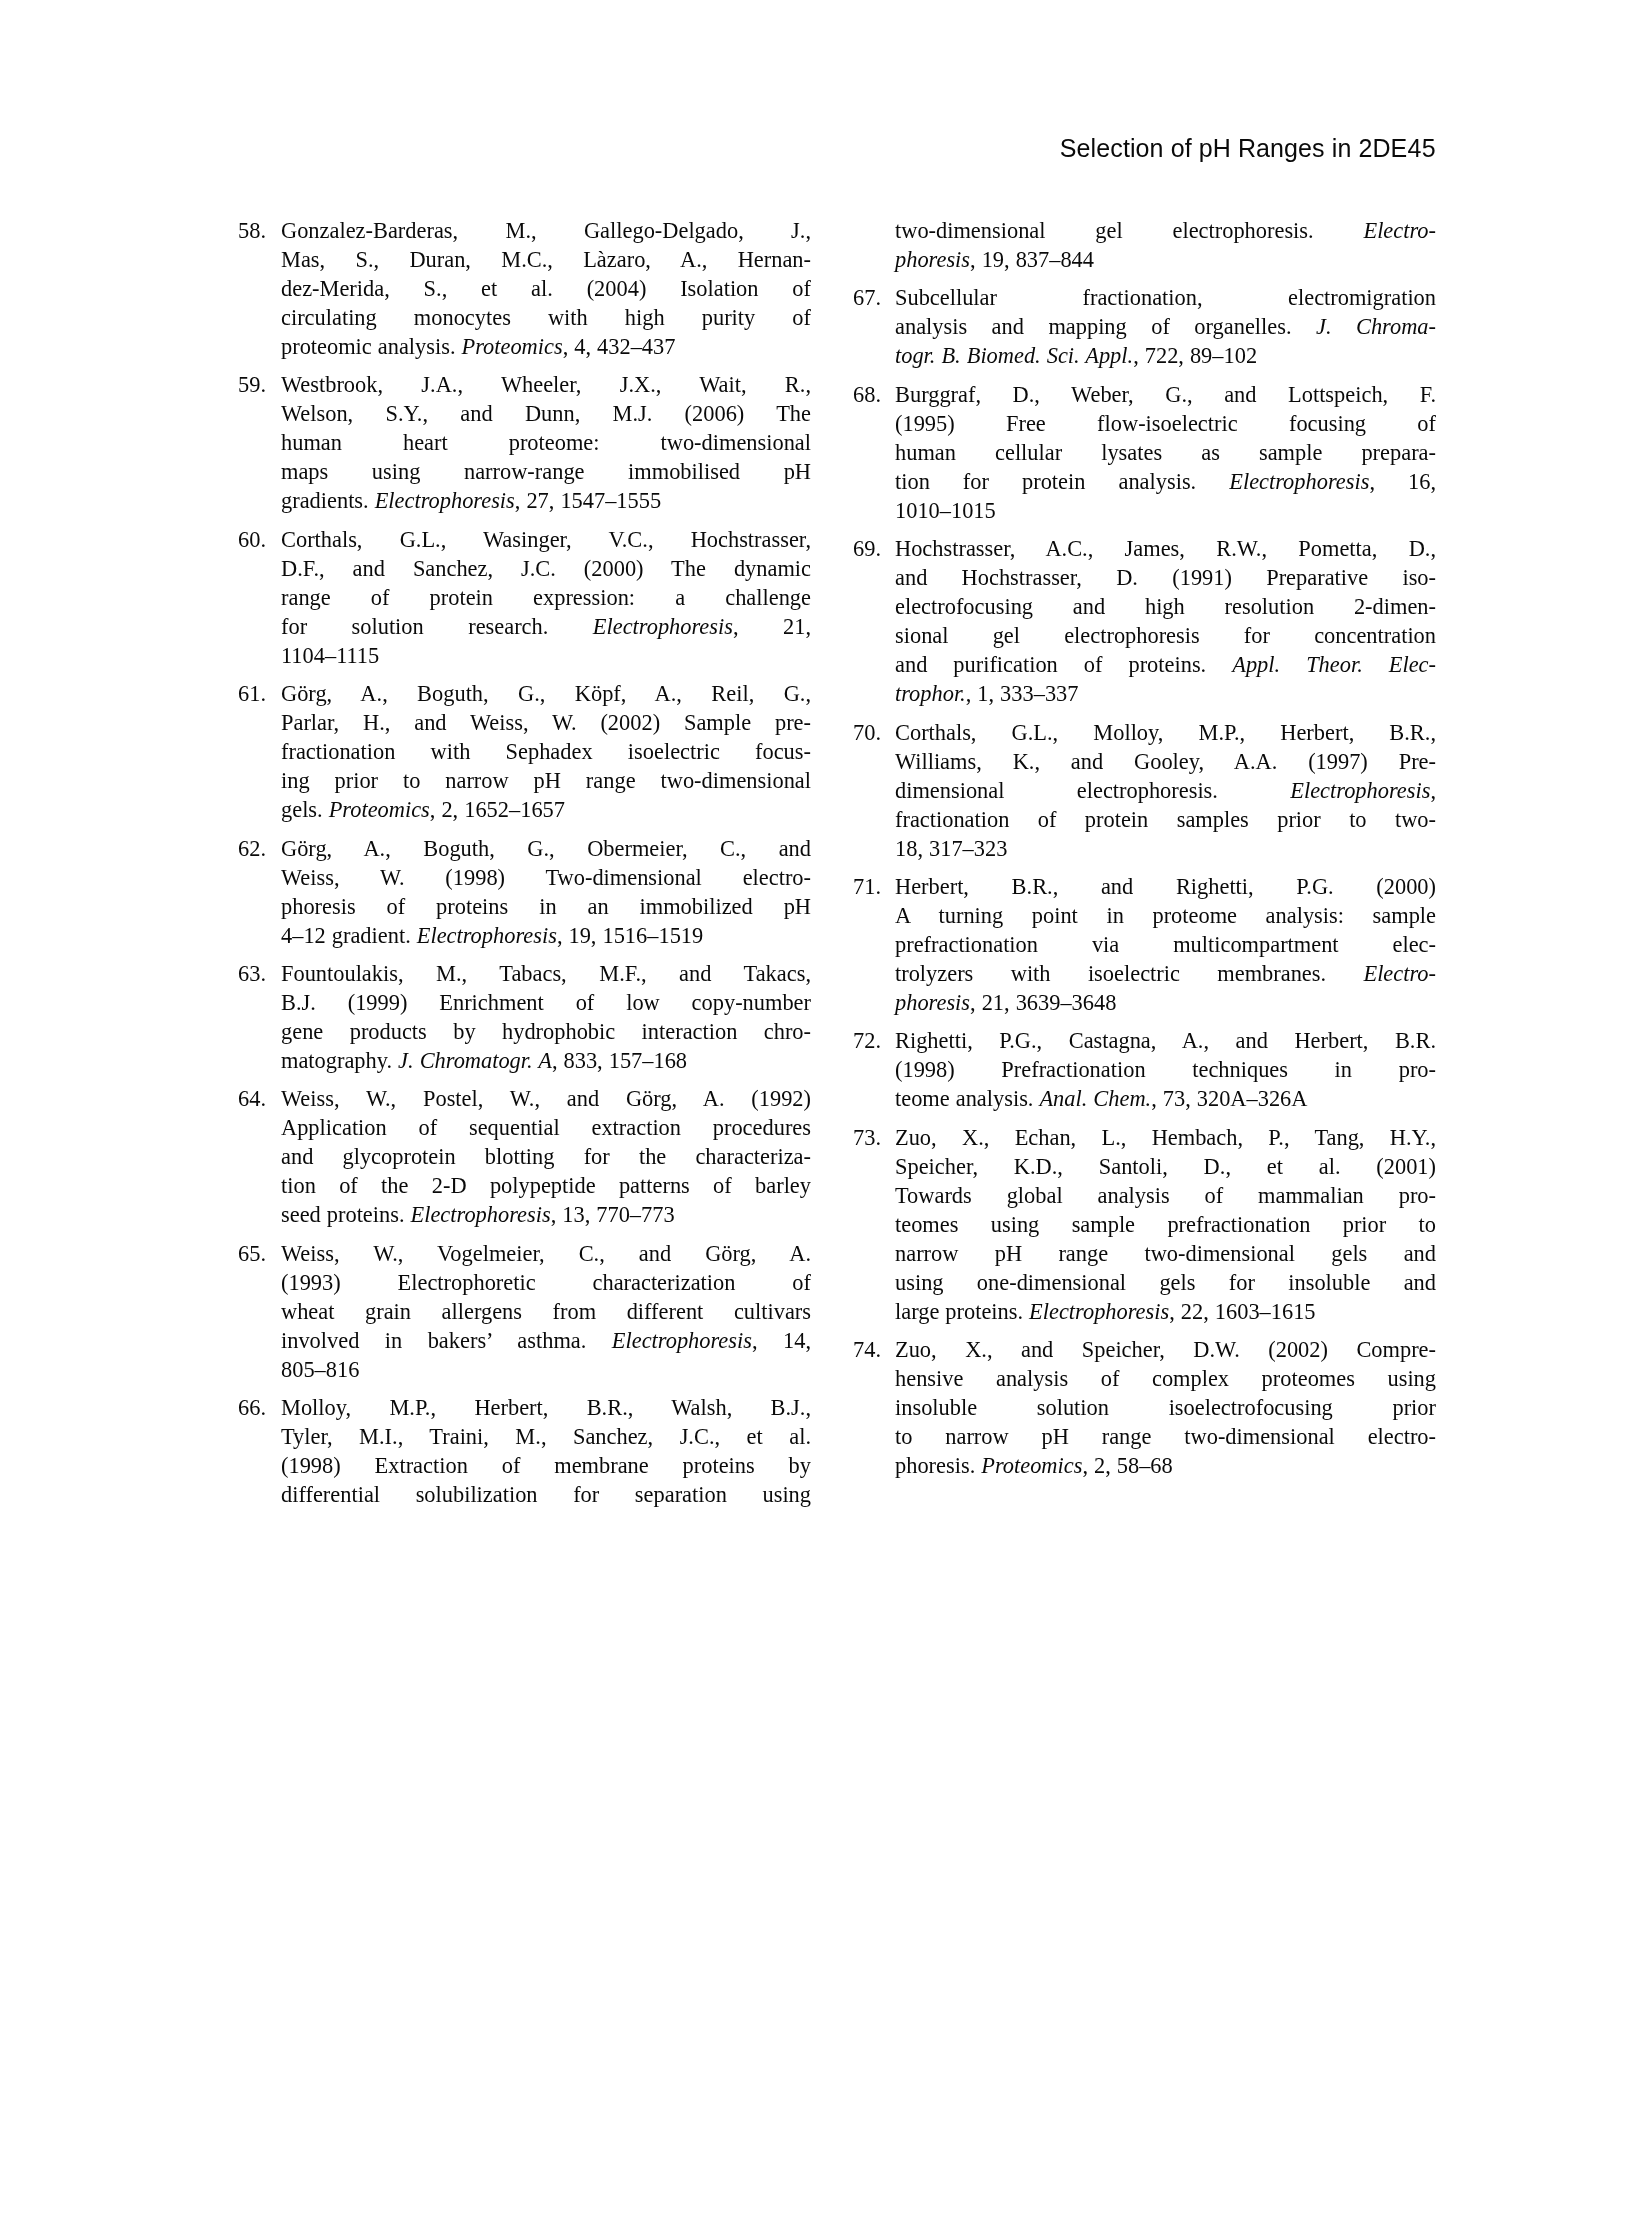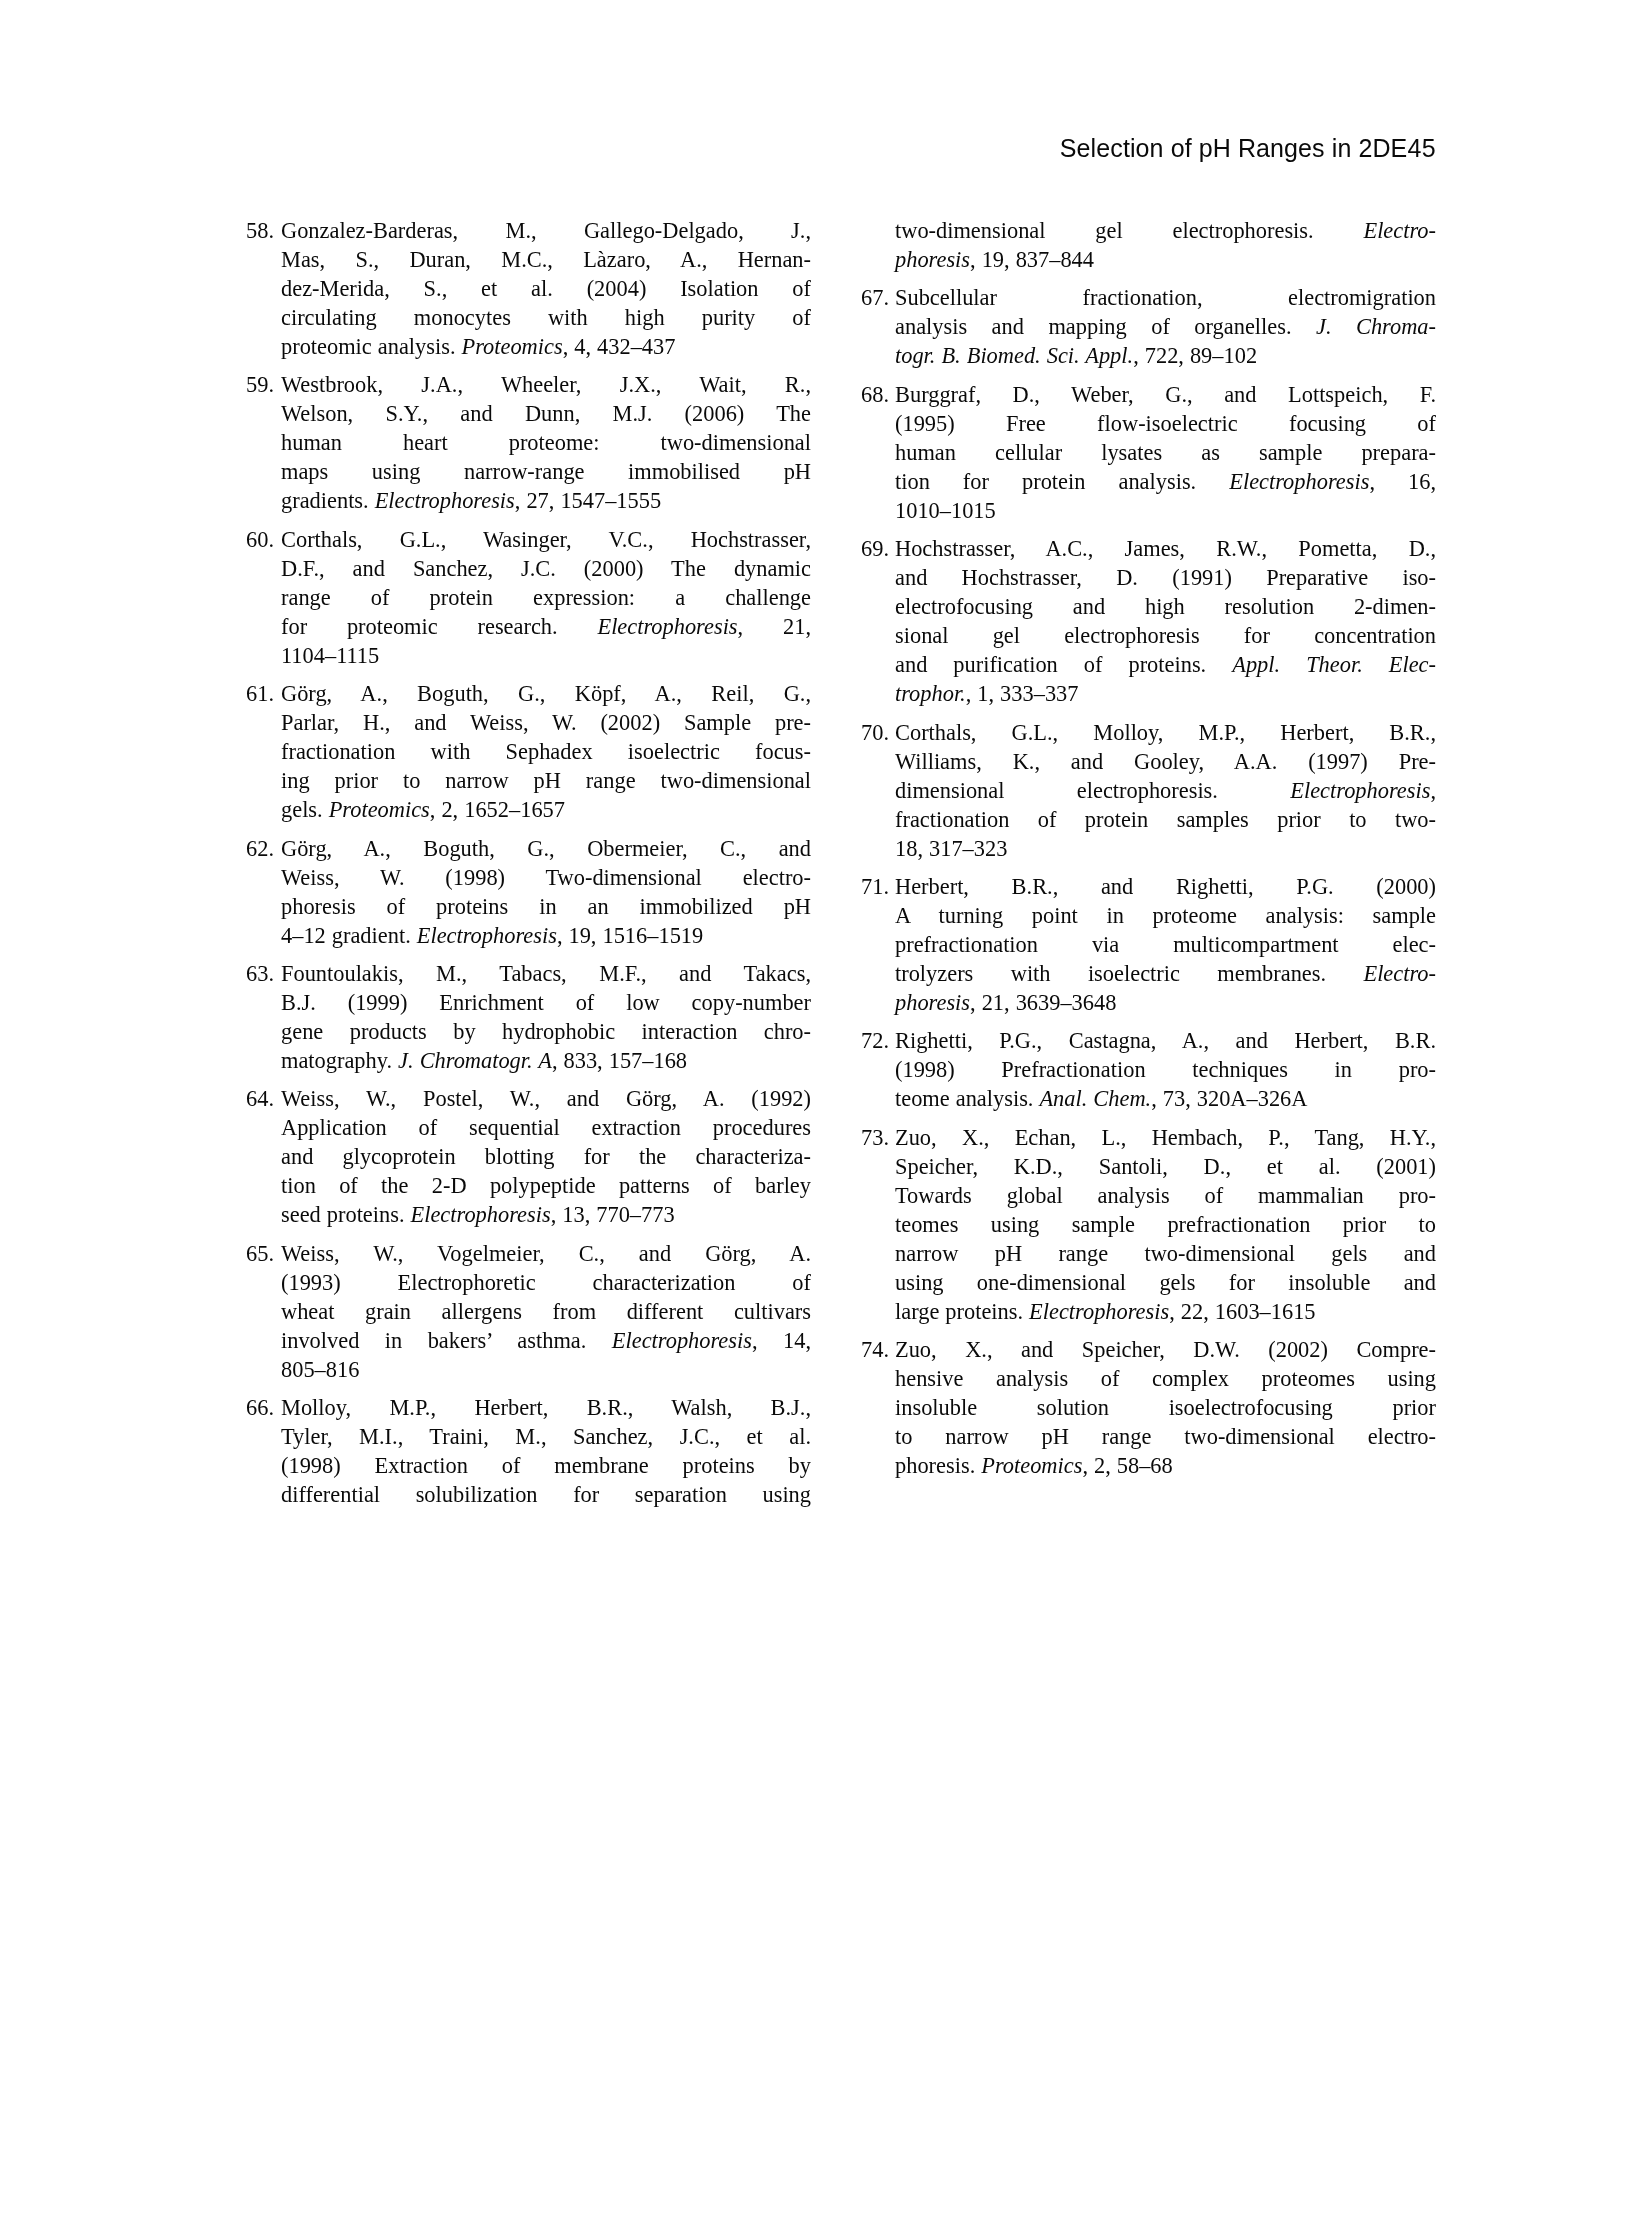--- a/index.html
+++ b/index.html
@@ -51,21 +51,21 @@
     padding-left: 51px;
     font-size: 22.4px;
     line-height: 29px;
     color: #0a0a0a;
   }
   #col-right .ref { padding-left: 50px; }
   .ref + .ref { margin-top: 9.4px; }
 
   .refnum {
     position: absolute;
-    left: 16px;
+    left: 8px;
     top: 0;
   }
   .line {
     text-align: justify;
     text-align-last: justify;
     word-spacing: 0.4px;
   }
   .line.last {
     text-align-last: left;
   }
@@ -95,21 +95,21 @@
         <div class="line"><span>Welson, S.Y., and Dunn, M.J. (2006) The</span></div>
         <div class="line"><span>human heart proteome: two-dimensional</span></div>
         <div class="line"><span>maps using narrow-range immobilised pH</span></div>
         <div class="line last"><span>gradients. </span><span class="it">Electrophoresis</span><span>, 27, 1547–1555</span></div>
       </div>
       <div class="ref">
         <span class="refnum">60.</span>
         <div class="line"><span>Corthals, G.L., Wasinger, V.C., Hochstrasser,</span></div>
         <div class="line"><span>D.F., and Sanchez, J.C. (2000) The dynamic</span></div>
         <div class="line"><span>range of protein expression: a challenge</span></div>
-        <div class="line"><span>for proteomic research. </span><span class="it">Electrophoresis</span><span>, 21,</span></div>
+        <div class="line"><span>for solution research. </span><span class="it">Electrophoresis</span><span>, 21,</span></div>
         <div class="line last"><span>1104–1115</span></div>
       </div>
       <div class="ref">
         <span class="refnum">61.</span>
         <div class="line"><span>Görg, A., Boguth, G., Köpf, A., Reil, G.,</span></div>
         <div class="line"><span>Parlar, H., and Weiss, W. (2002) Sample pre-</span></div>
         <div class="line"><span>fractionation with Sephadex isoelectric focus-</span></div>
         <div class="line"><span>ing prior to narrow pH range two-dimensional</span></div>
         <div class="line last"><span>gels. </span><span class="it">Proteomics</span><span>, 2, 1652–1657</span></div>
       </div>

